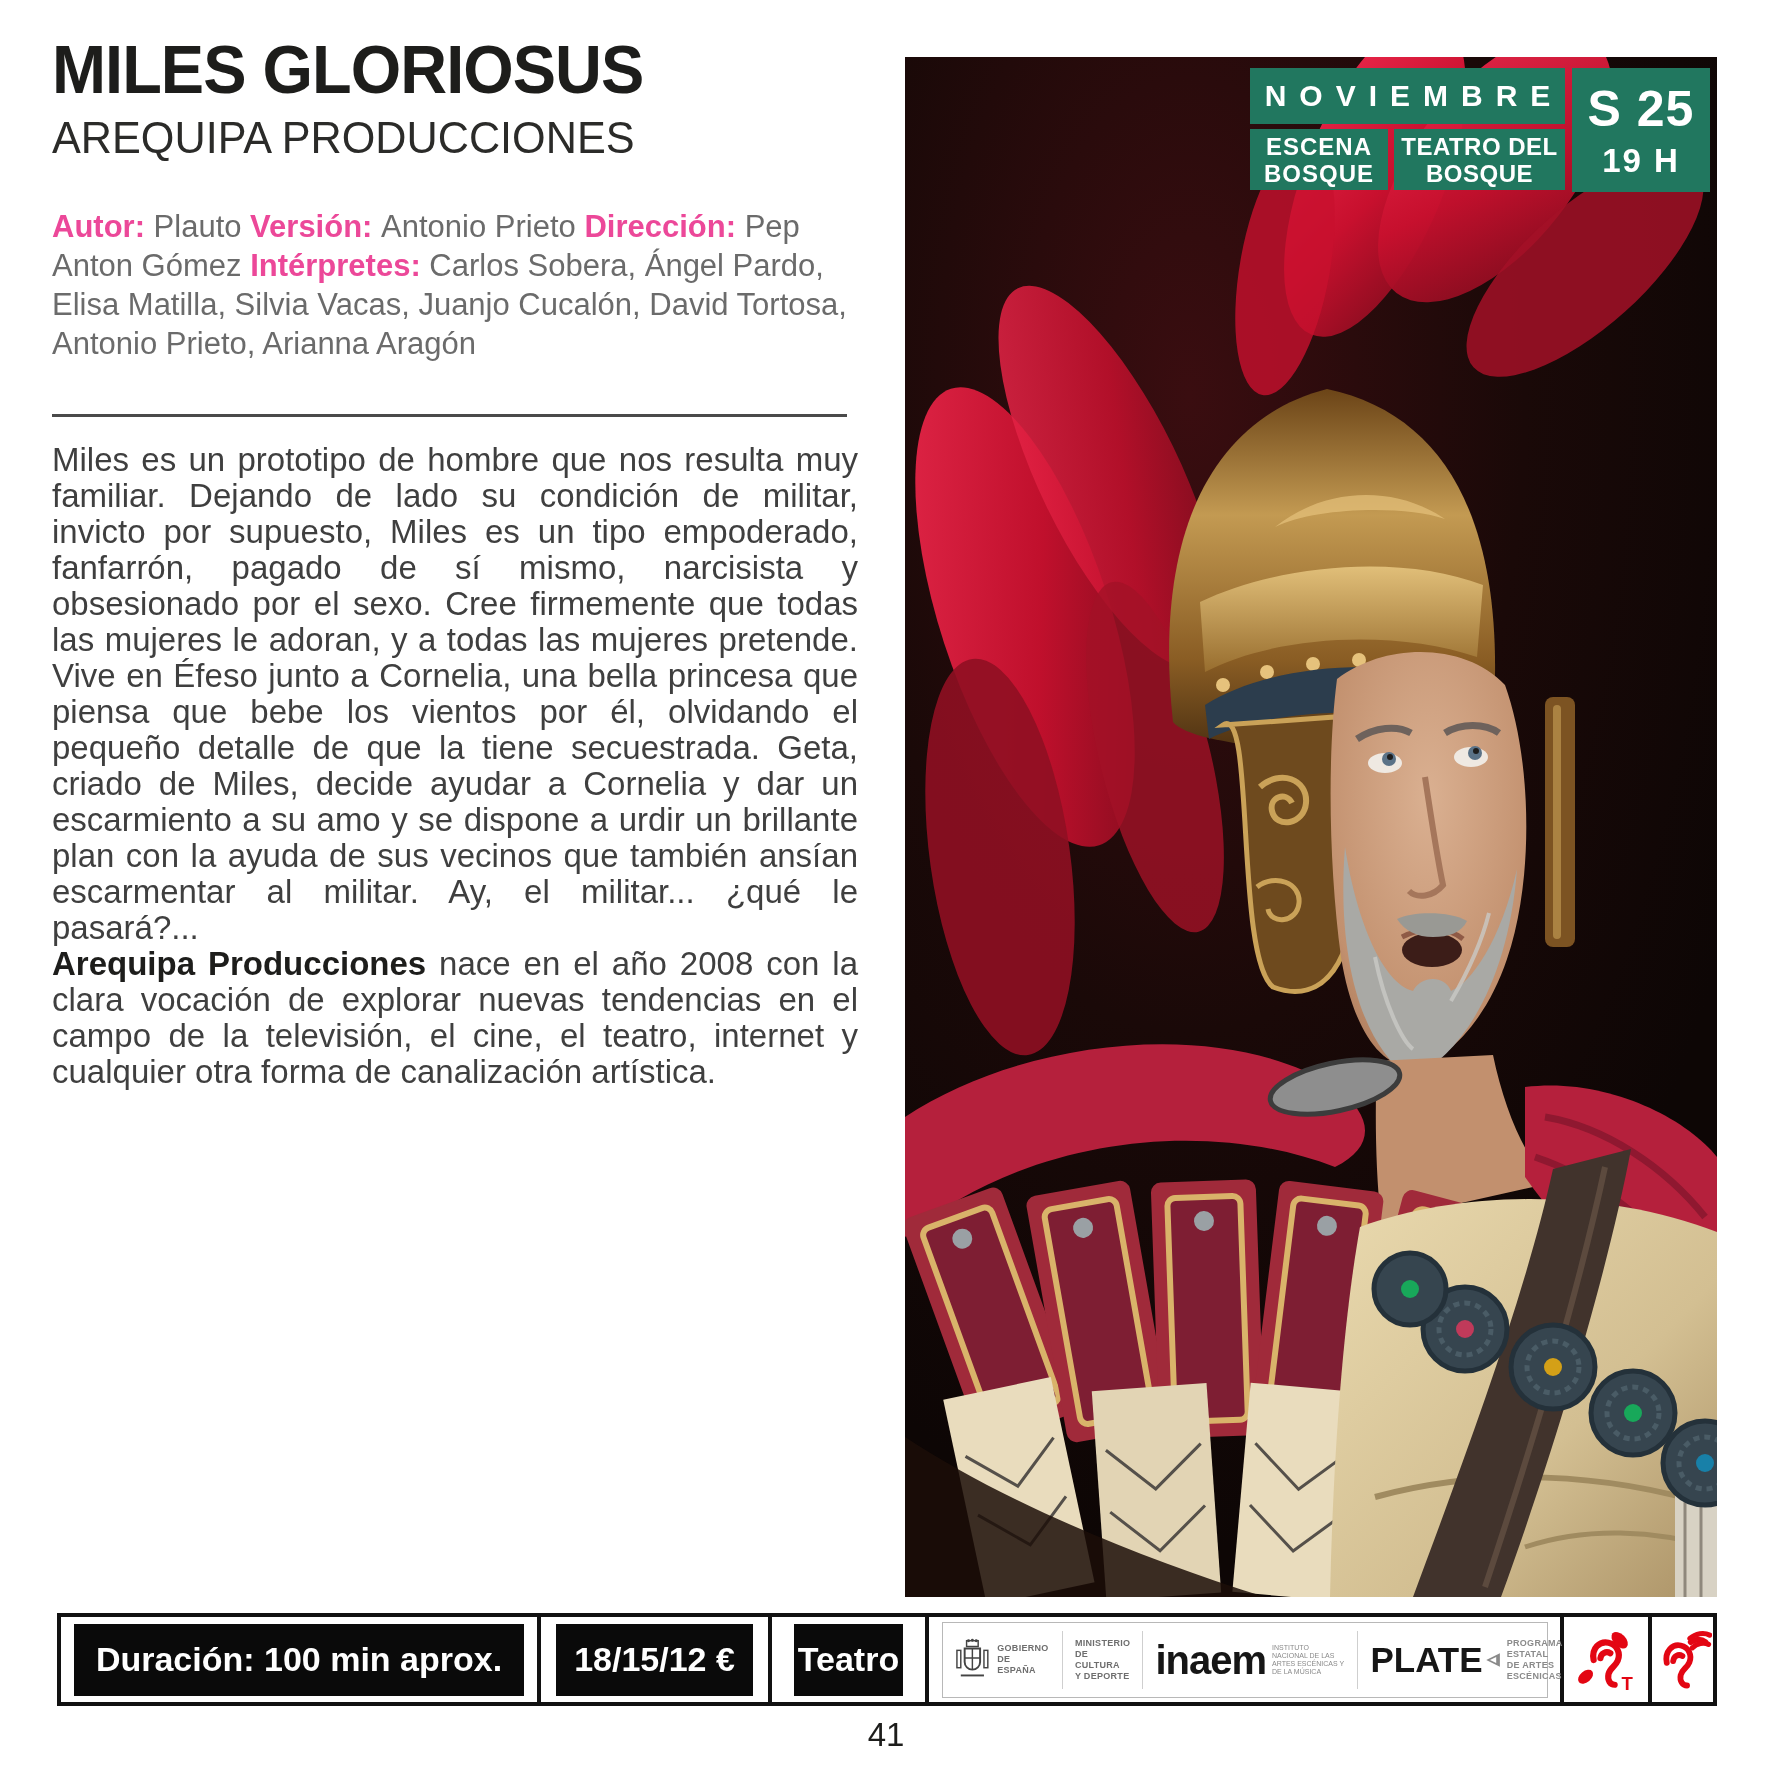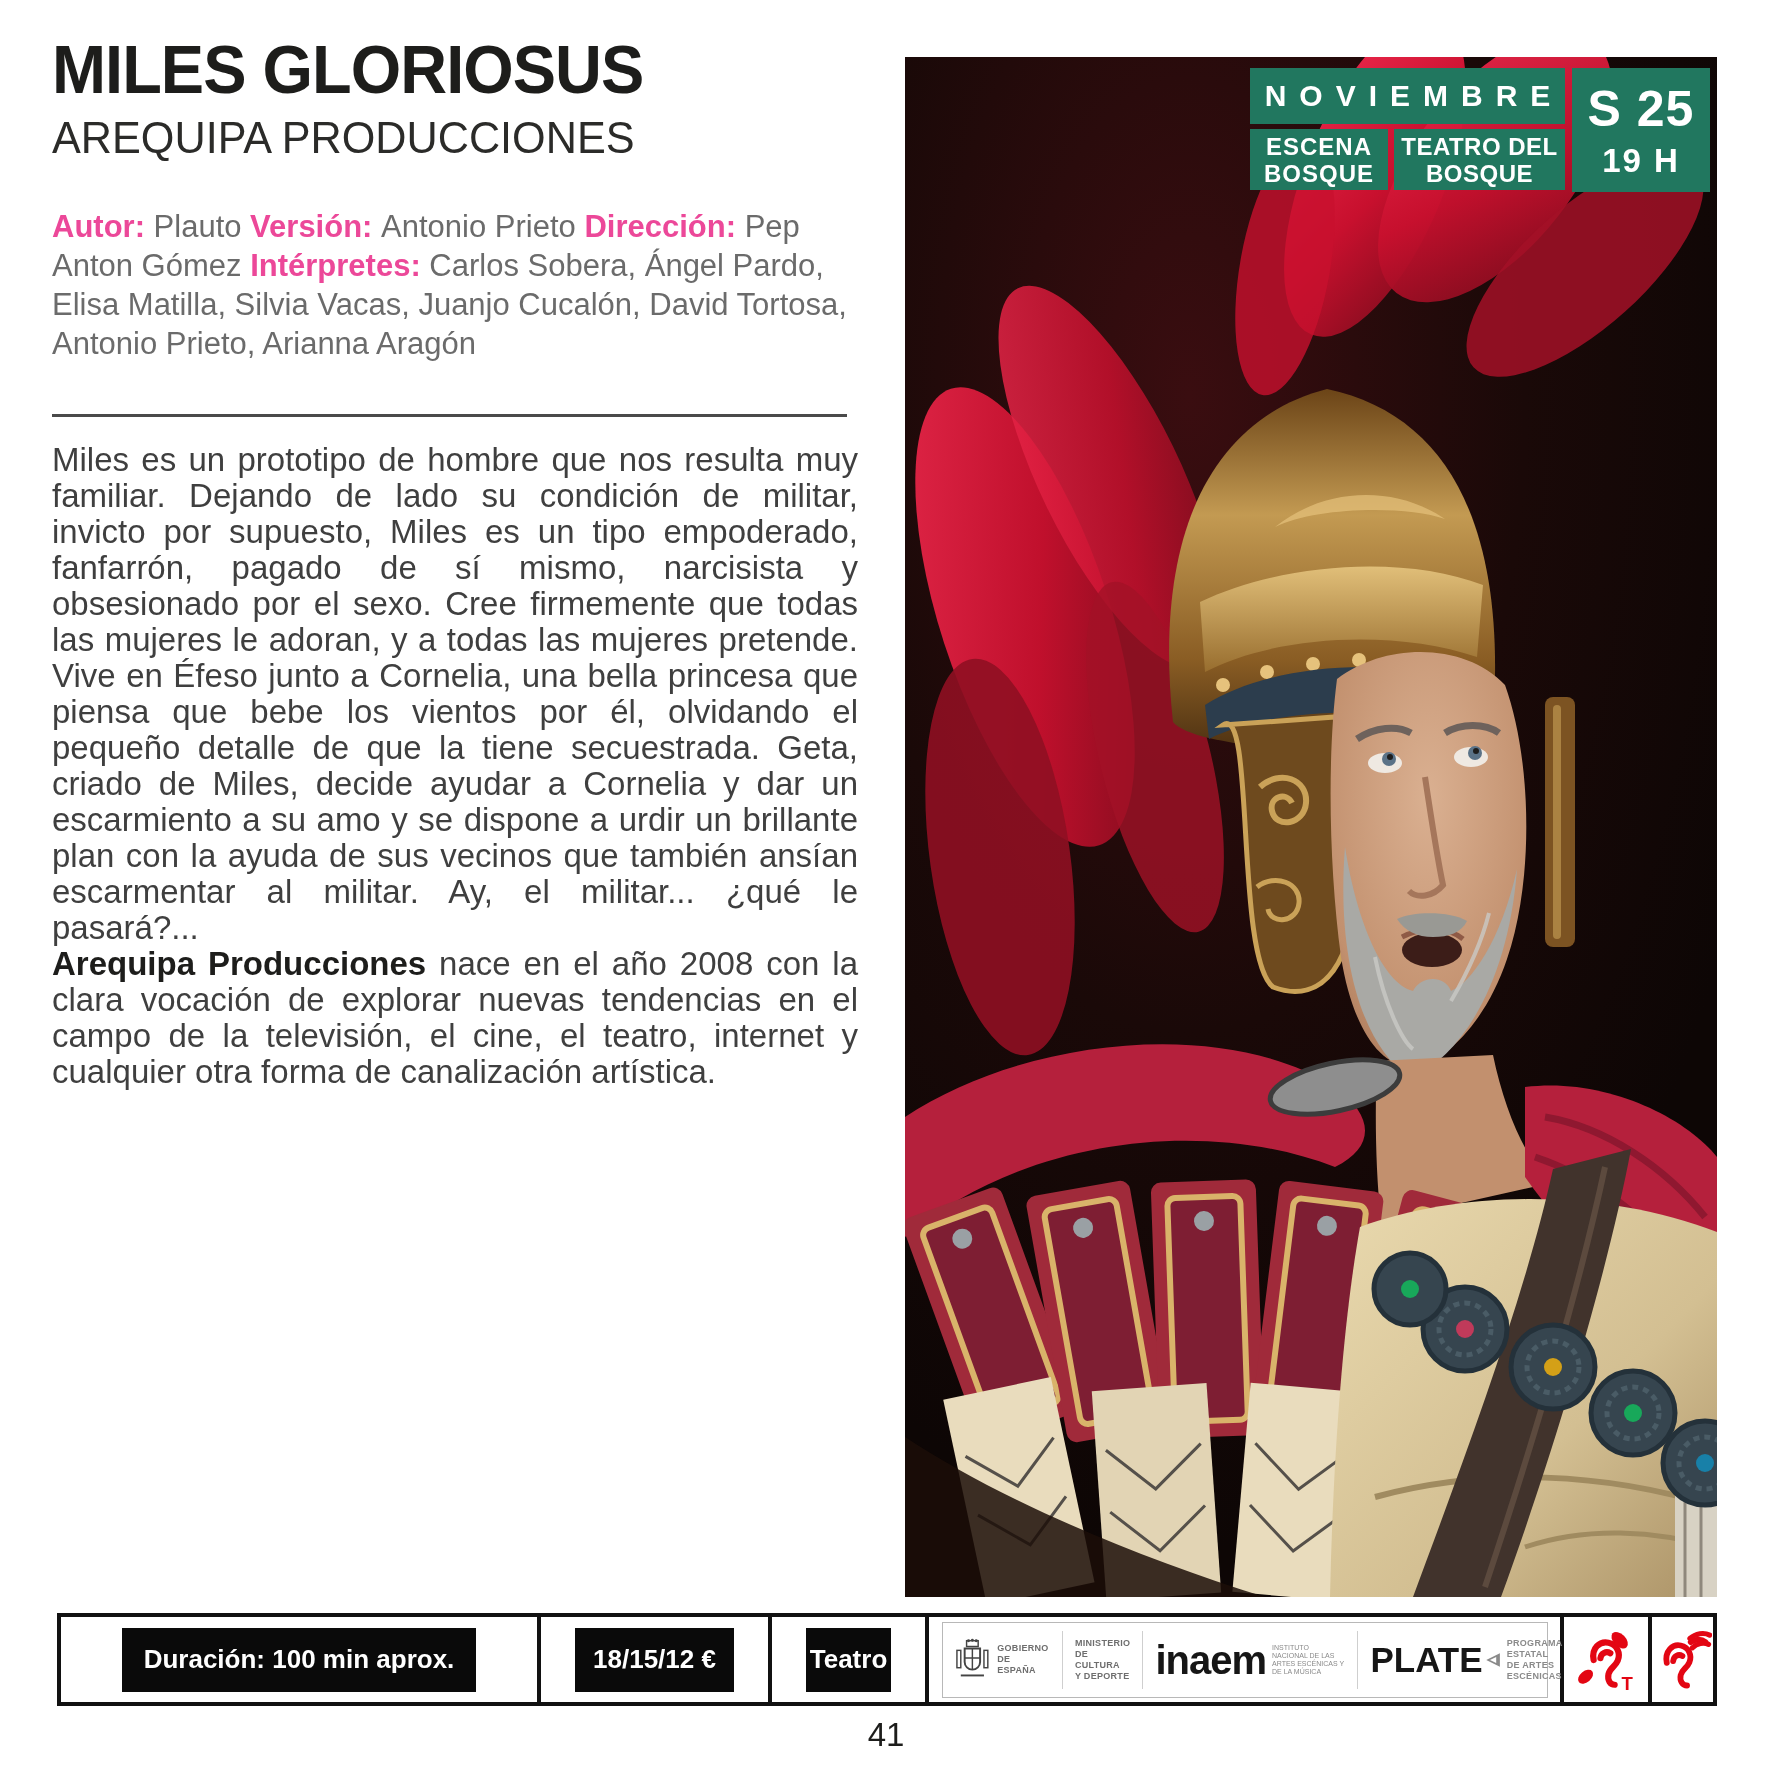--- a/index.html
+++ b/index.html
@@ -38,22 +38,22 @@
   .tag-when .time{font-size:33px;margin-top:10px;letter-spacing:2px;}
 
   
   .footbar{position:absolute;left:57px;top:1613px;width:1660px;height:93px;
            border:4px solid #111;box-sizing:border-box;display:flex;background:#fff;}
   .fcell{box-sizing:border-box;border-right:4px solid #111;display:flex;
          align-items:center;justify-content:center;}
   .fcell:last-child{border-right:none;}
   .fc1{width:480px;}.fc2{width:231px;}.fc3{width:157px;}.fc4{width:635px;}
   .fc5{width:88px;}.fc6{flex:1;}
-  .blackbox{background:#0a0a0a;color:#fff;font-weight:bold;font-size:26px;
-            height:64px;display:flex;align-items:center;justify-content:center;white-space:nowrap;}
+  .blackbox{background:#0a0a0a;color:#fff;font-weight:bold;font-size:34px;
+            height:72px;display:flex;align-items:center;justify-content:center;white-space:nowrap;}
   .bb1{padding:0 22px;}.bb2{padding:0 18px;}.bb3{padding:0 4px;}
   .logosbox{border:1px solid #b8b8b8;height:74px;width:604px;display:flex;align-items:center;}
   .logoseg{height:58px;display:flex;align-items:center;justify-content:center;
            border-right:1px solid #cfcfcf;padding:0 12px;}
   .logoseg:last-child{border-right:none;}
   .tinytext{font-size:9px;line-height:11px;color:#6e6e6e;font-weight:bold;letter-spacing:.3px;}
   .inaem{font-size:40px;font-weight:bold;color:#161616;letter-spacing:-1px;line-height:1;}
   .inaemsub{font-size:7px;color:#8a8a8a;margin-left:6px;width:88px;line-height:8px;}
   .platea{font-size:35px;font-weight:bold;color:#161616;letter-spacing:0;line-height:1;}
   .pagenum{position:absolute;left:0;top:1716px;width:1772px;text-align:center;

